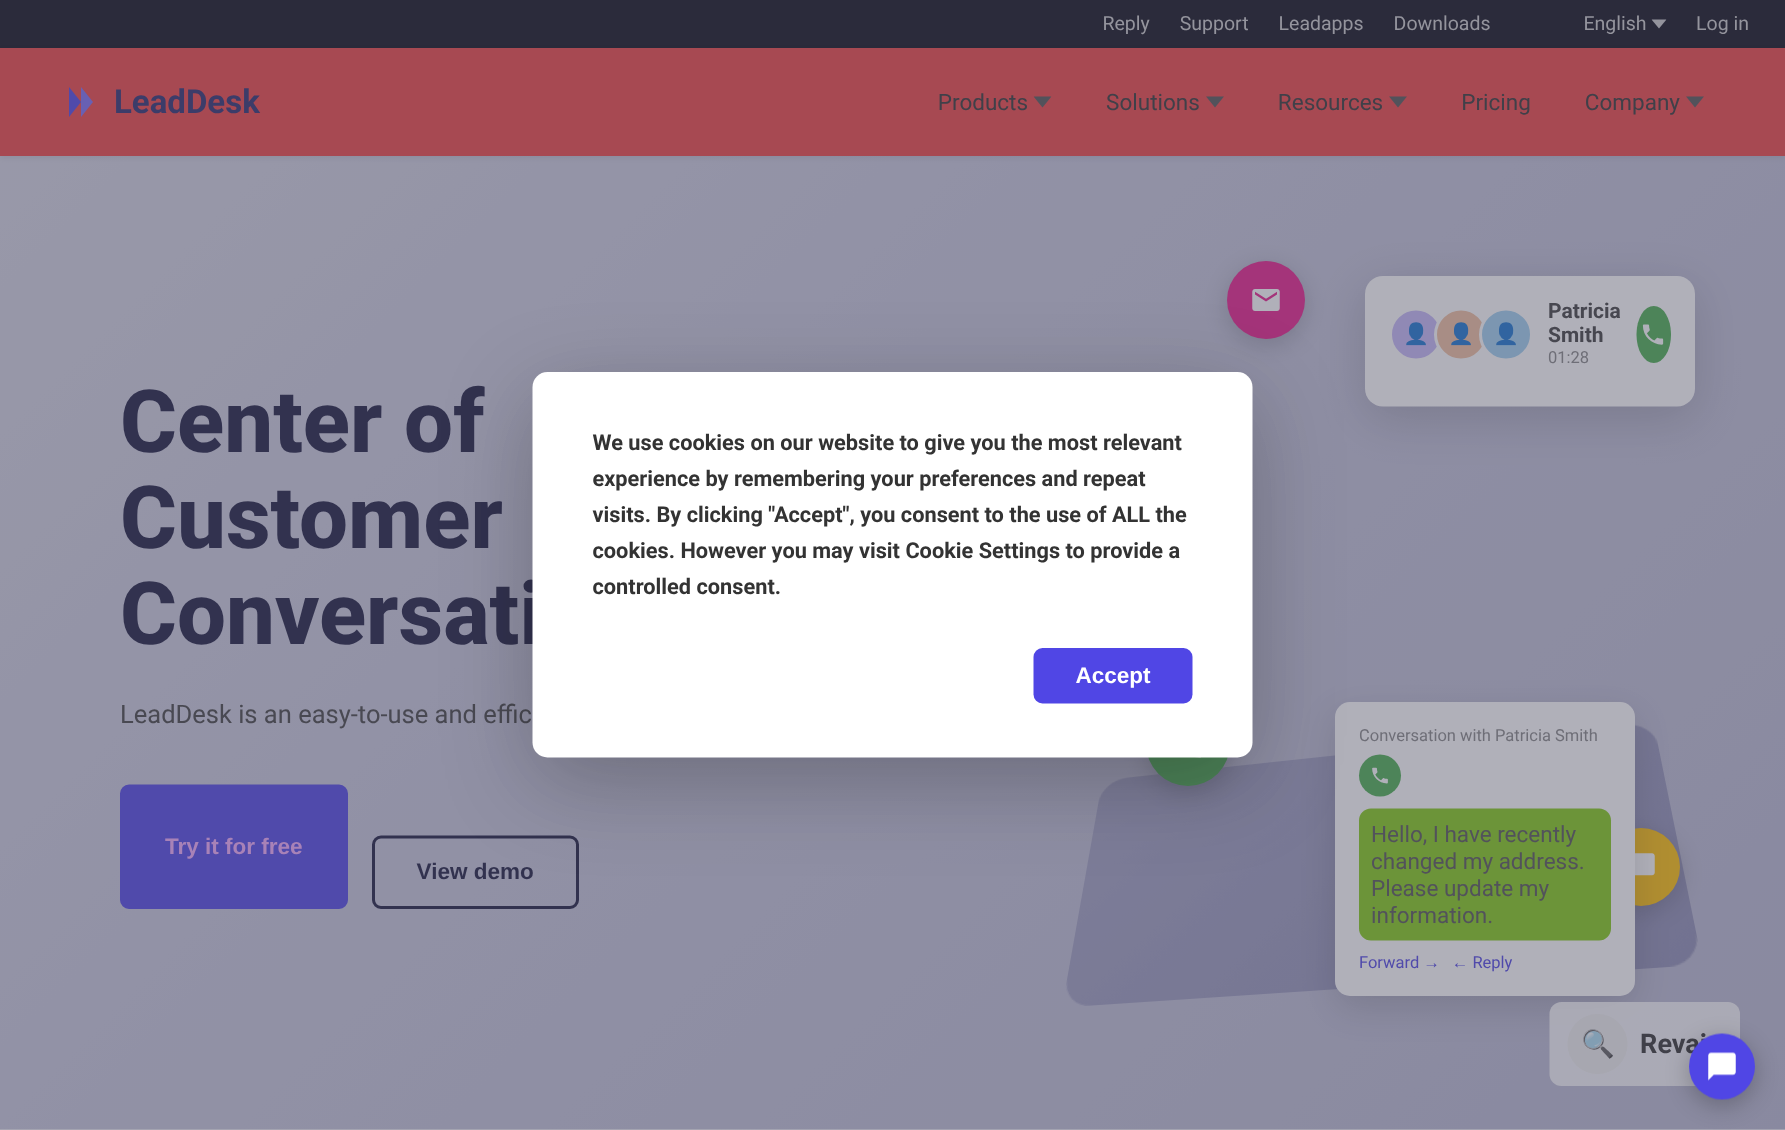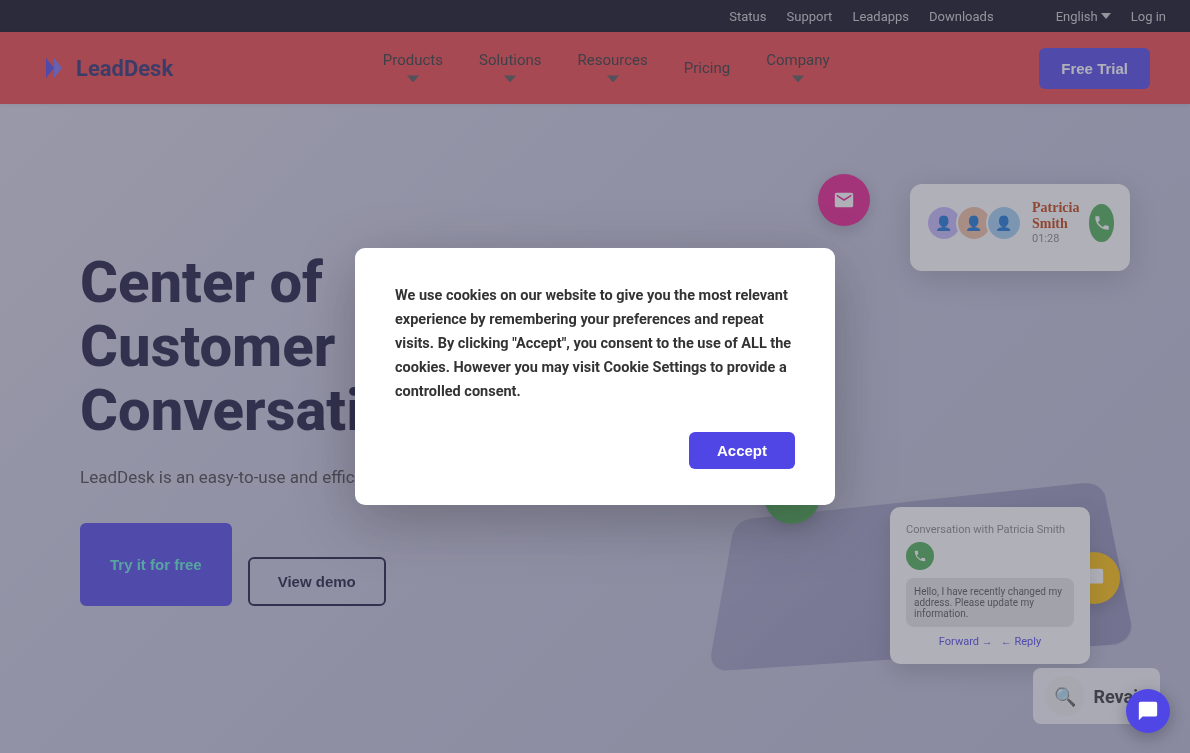--- a/index.html
+++ b/index.html
@@ -66,21 +66,20 @@
     .nav-item {
       display: flex;
       align-items: center;
       gap: 4px;
       padding: 8px 14px;
       font-size: 15px;
       color: #333;
       cursor: pointer;
       border-radius: 4px;
       text-decoration: none;
-      flex-direction: column;
     }
     .nav-item svg { width: 12px; height: 12px; fill: #555; }
     .nav-right { display: flex; align-items: center; gap: 16px; }
     .btn-free-trial {
       background: #5046e5;
       color: #fff;
       border: none;
       padding: 12px 22px;
       border-radius: 6px;
       font-size: 15px;
@@ -120,21 +119,21 @@
       color: #444;
       margin-bottom: 36px;
       max-width: 480px;
     }
     .hero-buttons {
       display: flex;
       gap: 16px;
     }
     .btn-try {
       background: #5046e5;
-      color: #5eead4;
+      color: #f0abfc;
       border: 2px solid #5046e5;
       padding: 14px 28px;
       border-radius: 6px;
       font-size: 15px;
       font-weight: 600;
       cursor: pointer;
     }
     .btn-demo {
       background: transparent;
       color: #1a1a3e;
@@ -197,21 +196,21 @@
       margin-left: -6px;
       overflow: hidden;
       display: flex;
       align-items: center;
       justify-content: center;
       font-size: 14px;
     }
     .avatar:first-child { margin-left: 0; background: #c5b8f8; }
     .avatar:nth-child(2) { background: #f0c0a0; }
     .avatar:nth-child(3) { background: #a0d0f0; }
-    .profile-name { font-size: 14px; font-weight: 700; color: #c2410c; font-family: Liberation Serif, serif; }
+    .profile-name { font-size: 14px; font-weight: 700; color: #404040; }
     .profile-time { font-size: 11px; color: #888; }
     .call-btn {
       width: 38px;
       height: 38px;
       border-radius: 50%;
       background: #4caf50;
       display: flex;
       align-items: center;
       justify-content: center;
       margin-left: auto;
@@ -272,43 +271,42 @@
       bottom: 80px;
       right: 100px;
       width: 200px;
       background: #fff;
       border-radius: 10px;
       padding: 16px;
       box-shadow: 0 8px 24px rgba(0,0,0,0.16);
     }
     .conv-header { font-size: 11px; color: #888; margin-bottom: 6px; }
     .conv-bubble {
-      background: #e5e5e5;
+      background: #84cc16;
       border-radius: 8px;
       padding: 8px;
-      font-size: 10px;
+      font-size: 15px;
       color: #555;
       margin-bottom: 8px;
     }
     .conv-icon {
       width: 28px;
       height: 28px;
       border-radius: 50%;
       background: #4caf50;
       display: flex;
       align-items: center;
       justify-content: center;
     }
     .conv-icon svg { fill: #fff; width: 14px; height: 14px; }
     .conv-actions {
       display: flex;
       gap: 8px;
       font-size: 11px;
       color: #5046e5;
-      justify-content: center;
     }
 
     
     .revain-badge {
       position: absolute;
       bottom: 20px;
       right: 30px;
       background: rgba(255,255,255,0.85);
       border-radius: 8px;
       padding: 8px 12px;
@@ -395,21 +393,21 @@
       z-index: 200;
       cursor: pointer;
       box-shadow: 0 4px 16px rgba(0,0,0,0.25);
     }
     .chat-widget svg { fill: #fff; width: 22px; height: 22px; }
   </style>
 </head>
 <body>
 
 <div class="top-bar">
-  <a href="#">Status</a>
+  <a href="#">Reply</a>
   <a href="#">Support</a>
   <a href="#">Leadapps</a>
   <a href="#">Downloads</a>
   <div class="lang">
     <span>English</span>
     <svg viewBox="0 0 10 6">
         <path d="M0 0l5 6 5-6z"></path>
       </svg>
   </div>
   <a href="#">Log in</a>
@@ -445,23 +443,20 @@
     <a href="#" class="nav-item">
       <span>Pricing</span>
     </a>
     <a href="#" class="nav-item">
       <span>Company</span>
       <svg viewBox="0 0 10 6">
           <path d="M0 0l5 6 5-6z"></path>
         </svg>
     </a>
   </div>
-  <div class="nav-right">
-    <button class="btn-free-trial">Free Trial</button>
-  </div>
 </nav>
 
 <section class="hero">
   <div class="hero-bg-overlay"></div>
 
   <div class="hero-content">
     <h1 class="hero-title">Center of Customer Conversations</h1>
     <p class="hero-subtitle">LeadDesk is an easy-to-use and effici...</p>
     <div class="hero-buttons">
       <button class="btn-try">Try it for free</button>

